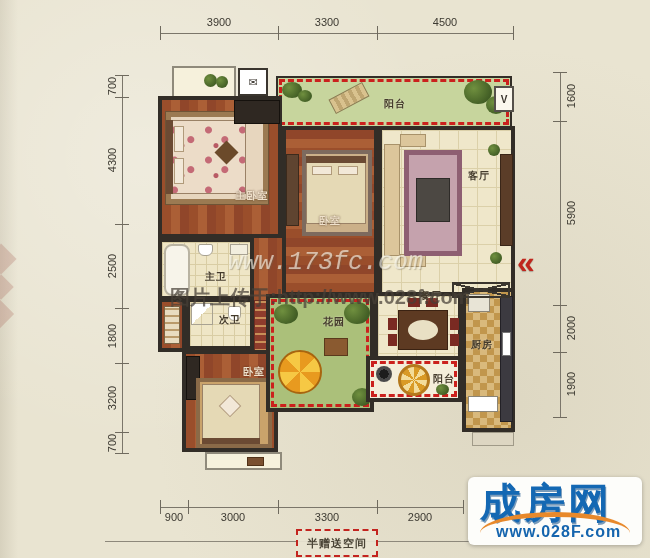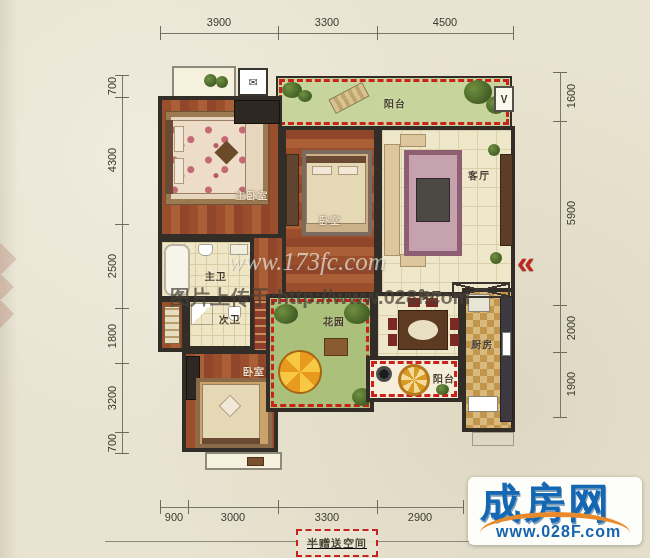--- a/index.html
+++ b/index.html
@@ -246,27 +246,27 @@
   <div class="room-label" style="left:330px;top:221px;color:#f0e2cc;text-shadow:0 0 2px rgba(60,30,10,0.8);">卧室</div>
   <div class="room-label" style="left:479px;top:176px;">客厅</div>
   <div class="room-label" style="left:216px;top:261px;margin-top:16px;">主卫</div>
   <div class="room-label" style="left:230px;top:320px;">次卫</div>
   <div class="room-label" style="left:322px;top:322px;margin-left:12px;">花园</div>
   <div class="room-label" style="left:431px;top:296px;">餐厅</div>
   <div class="room-label" style="left:482px;top:345px;">厨房</div>
   <div class="room-label" style="left:444px;top:379px;">阳台</div>
   <div class="room-label" style="left:254px;top:372px;color:#f0e2cc;text-shadow:0 0 2px rgba(60,30,10,0.8);">卧室</div>
 
-  <div class="wm wm-173" style="left:228px;top:248px;">www.173fc.com</div>
+  <div class="wm wm-173" style="left:228px;top:248px;font-family:Liberation Mono, monospace;">www.173fc.com</div>
   <div class="wm wm-gray" style="left:170px;top:284px;">图片上传于:http://www.028f.com</div>
 
   <div class="arrow-in" style="left:517px;top:252px;">«</div>
 
   <div class="halfgift-line" style="left:105px;top:541px;width:495px;"></div>
-  <div class="halfgift-box" style="left:296px;top:529px;width:78px;height:24px;text-decoration:underline;">
+  <div class="halfgift-box" style="left:296px;top:529px;width:78px;height:24px;">
     <span>半赠送空间</span>
   </div>
 
   <div class="logo-box" style="left:468px;top:477px;width:174px;height:68px;"></div>
   <div class="logo-name" style="left:480px;top:476px;">成房网</div>
   <div class="logo-swoosh" style="left:480px;top:512px;width:150px;height:16px;"></div>
   <div class="logo-url" style="left:496px;top:523px;">www.028F.com</div>
 
 </div>
 

